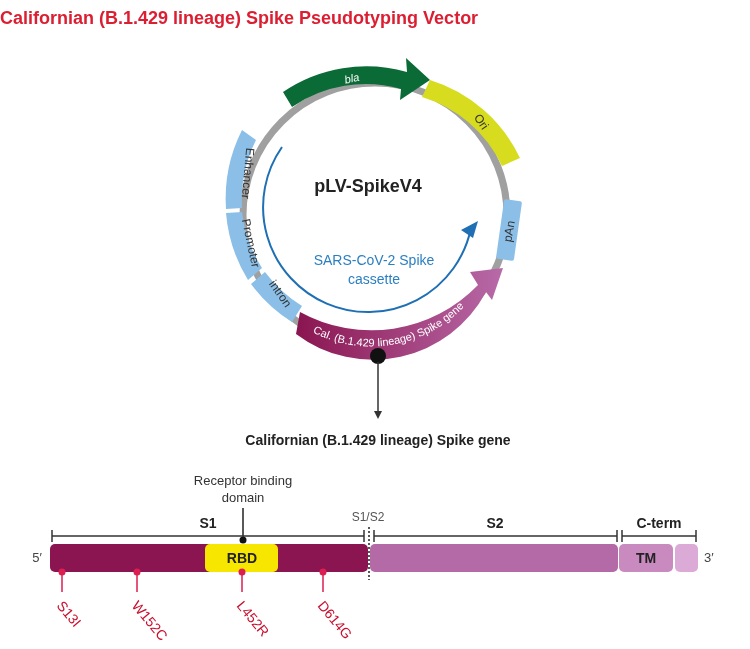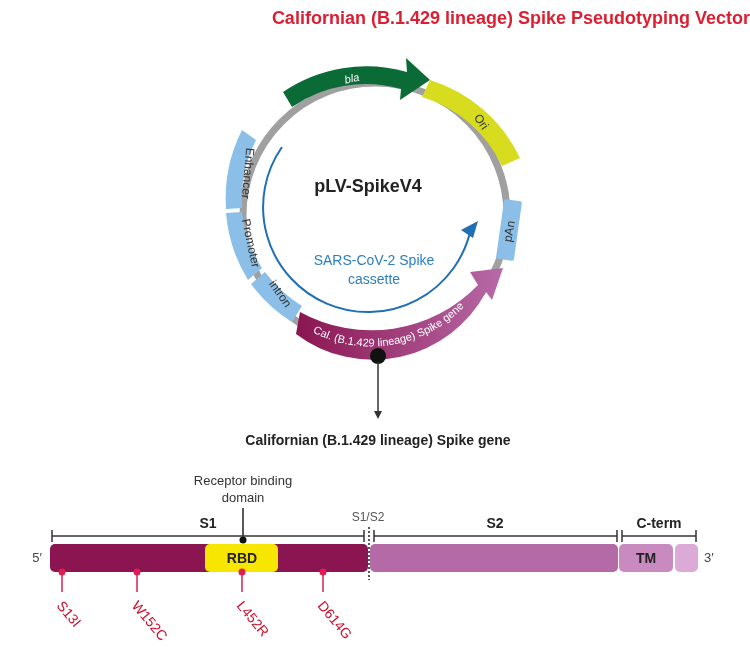--- a/index.html
+++ b/index.html
@@ -1,17 +1,17 @@
 <!DOCTYPE html>
 <html><head>
 <meta charset="utf-8">
 <style>
   html, body { margin:0; padding:0; background:#ffffff; }
   body { width:750px; height:649px; position:relative; overflow:hidden; font-family:"Liberation Sans", sans-serif; }
-  .title { position:absolute; left:0; top:8px; width:750px; text-align:right; font-size:18px; font-weight:bold; color:#dc1e32; }
+  .title { position:absolute; left:0; top:8px; width:750px; text-align:left; font-size:18px; font-weight:bold; color:#dc1e32; }
   svg.main { position:absolute; left:0; top:0; }
   .lbl { font-family:"Liberation Sans", sans-serif; }
 </style>
 </head>
 <body>
 
 <div class="title">Californian (B.1.429 lineage) Spike Pseudotyping Vector</div>
 
 <svg class="main" width="750" height="649" viewBox="0 0 750 649">
   <defs>

